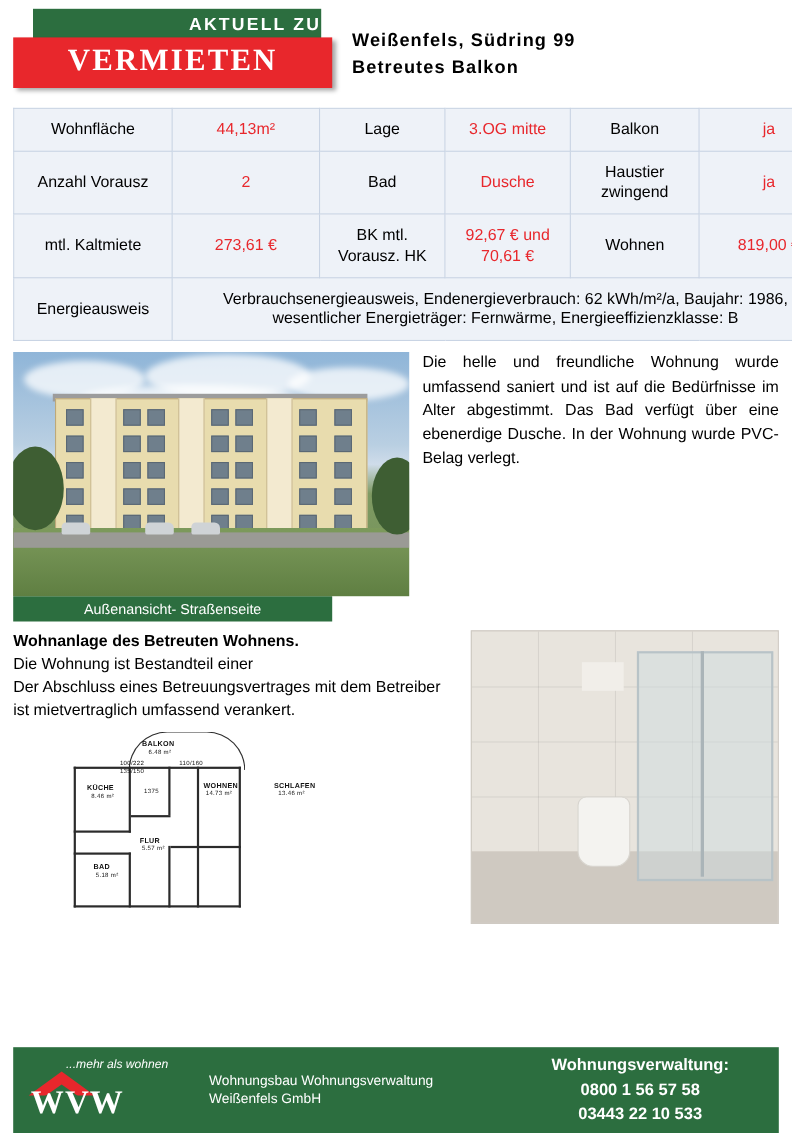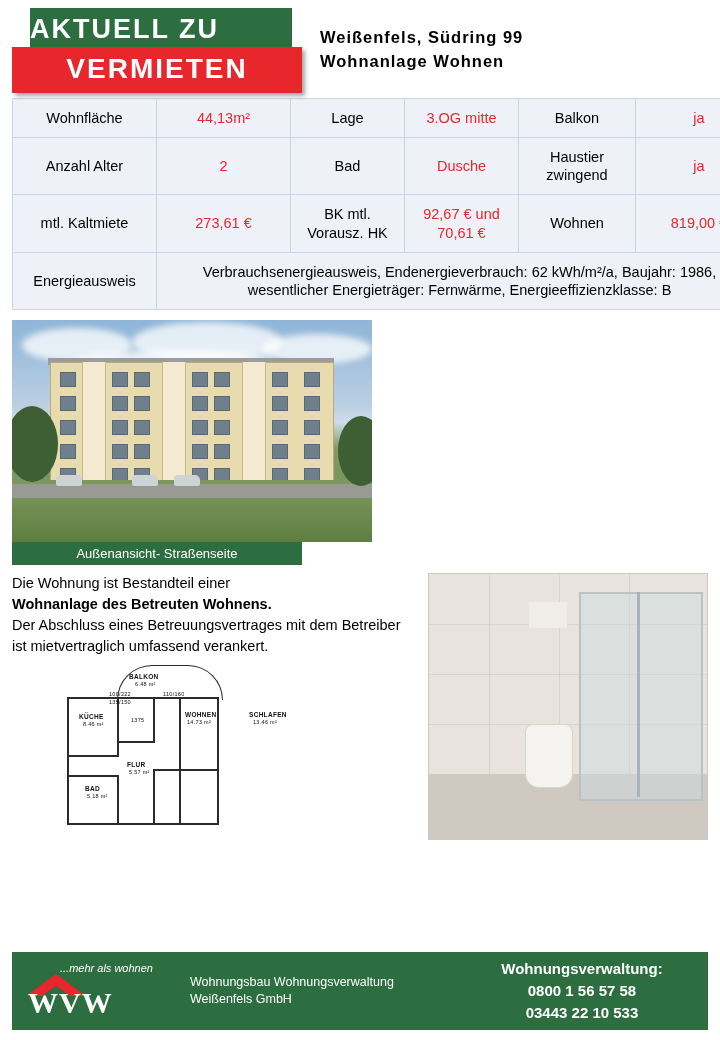--- a/index.html
+++ b/index.html
@@ -25,42 +25,43 @@
     box-sizing: border-box;
   }
   .banner {
     width: 290px;
     position: relative;
     flex: 0 0 290px;
   }
   .banner-green {
     background: #2c6e3f;
     color: #ffffff;
-    font-size: 27px;
+    font-size: 16px;
     font-weight: bold;
     letter-spacing: 2px;
-    text-align: left;
+    text-align: right;
     padding: 6px 0 6px 0;
     margin-left: 18px;
     width: 262px;
     box-sizing: border-box;
   }
   .banner-red {
     background: #e8272c;
     color: #ffffff;
     font-size: 28px;
     font-weight: bold;
     letter-spacing: 2px;
     text-align: center;
     padding: 6px 0 8px 0;
     width: 290px;
     box-sizing: border-box;
     margin-top: -4px;
     position: relative;
     box-shadow: 3px 3px 4px rgba(0,0,0,0.35);
+    font-family: Liberation Serif, serif;
   }
   .header-title {
     flex: 1;
     padding-left: 18px;
     padding-top: 18px;
   }
   .header-title .line {
     font-size: 16.5px;
     font-weight: bold;
     letter-spacing: 1px;
@@ -341,36 +342,36 @@
 </head>
 <body>
 
 <div class="header">
   <div class="banner">
     <div class="banner-green">AKTUELL ZU</div>
     <div class="banner-red">VERMIETEN</div>
   </div>
   <div class="header-title">
     <div class="line">Weißenfels,  Südring  99</div>
-    <div class="line">Wohnanlage  Wohnen</div>
+    <div class="line">Betreutes  Balkon</div>
   </div>
 </div>
 
 <table class="info-table">
   <tbody>
       <tr>
     <td class="col-a lbl">Wohnfläche</td>
     <td class="col-b val-red">44,13m²</td>
     <td class="col-c lbl">Lage</td>
     <td class="col-d val-red">3.OG mitte</td>
     <td class="col-e lbl">Balkon</td>
     <td class="col-f val-red">ja</td>
   </tr>
   <tr>
-    <td class="col-a lbl">Anzahl Alter</td>
+    <td class="col-a lbl">Anzahl Vorausz</td>
     <td class="col-b val-red">2</td>
     <td class="col-c lbl">Bad</td>
     <td class="col-d val-red">Dusche</td>
     <td class="col-e lbl">Haustier zwingend</td>
     <td class="col-f val-red">ja</td>
   </tr>
   <tr>
     <td class="col-a lbl">mtl. Kaltmiete</td>
     <td class="col-b val-red">273,61 €</td>
     <td class="col-c lbl">BK mtl. Vorausz. HK</td>
@@ -442,27 +443,29 @@
       <div class="ground"></div>
       <div class="road"></div>
       <div class="car" style="left:44px;"></div>
       <div class="car" style="left:120px;"></div>
       <div class="car" style="left:162px;"></div>
       <div class="tree" style="left:-6px; top:86px; width:52px; height:76px;"></div>
       <div class="tree" style="left:326px; top:96px; width:46px; height:70px;"></div>
     </div>
     <div class="photo-caption">Außenansicht- Straßenseite</div>
   </div>
+  <div class="desc-col">Die helle und freundliche Wohnung wurde umfassend saniert und ist auf die Bedürfnisse im Alter abgestimmt. Das Bad verfügt über eine ebenerdige Dusche.
+In der Wohnung wurde PVC-Belag verlegt.</div>
 </div>
 
 <div class="lower">
   <div class="lower-left">
     <div class="lower-text">
+      <div><b>Wohnanlage des Betreuten Wohnens.</b></div>
       <div>Die Wohnung ist Bestandteil einer</div>
-      <div><b>Wohnanlage des Betreuten Wohnens.</b></div>
       <div>Der Abschluss eines Betreuungsvertrages mit dem Betreiber ist mietvertraglich umfassend verankert.</div>
     </div>
 
     <div class="floorplan">
 
       <div class="fp-line" style="left:0px;   top:28px;  width:152px; height:2px;"></div>
       <div class="fp-line" style="left:0px;   top:28px;  width:2px;   height:128px;"></div>
       <div class="fp-line" style="left:0px;   top:154px; width:152px; height:2px;"></div>
       <div class="fp-line" style="left:150px; top:28px;  width:2px;   height:128px;"></div>
 

